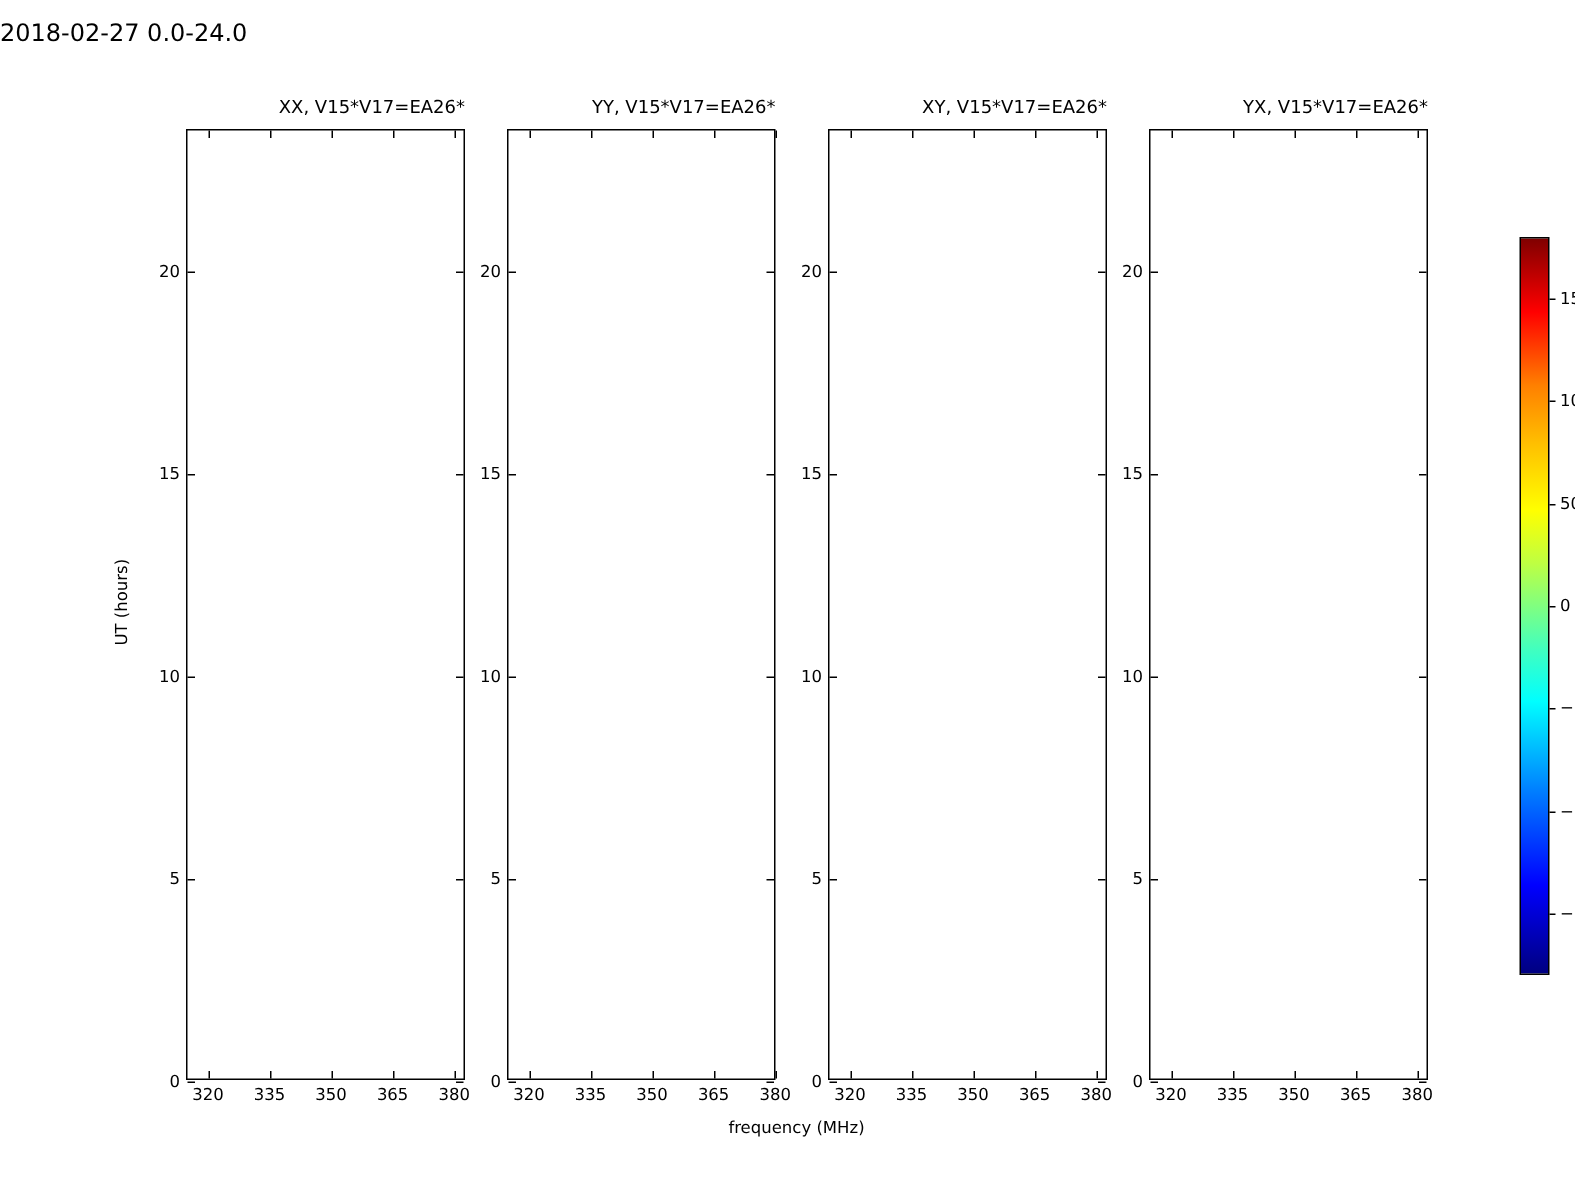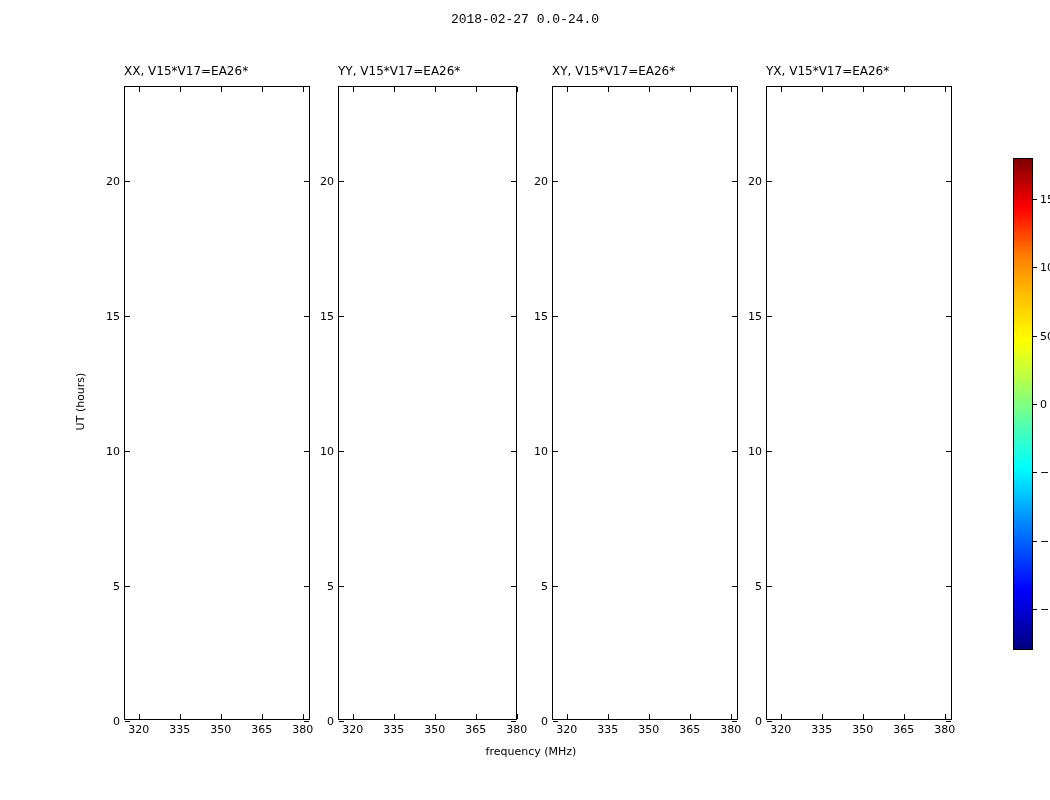--- a/index.html
+++ b/index.html
@@ -13,24 +13,22 @@
     position: relative;
     font-family: "DejaVu Sans", sans-serif;
     color: #000000;
     overflow: hidden;
   }
   .suptitle {
     position: absolute;
     top: 12px;
     left: 0;
     width: 1050px;
-    text-align: center;
-    font-size: 13px;
+    font-size: 16px;
     color: #000;
-    font-family: Liberation Mono, monospace;
   }
   .panel {
     position: absolute;
     top: 86px;
     height: 634px;
   }
   .panel .axes-box {
     position: absolute;
     left: 0;
     top: 0;
@@ -38,21 +36,21 @@
     height: 100%;
     border: 1px solid #000000;
     background: #ffffff;
     box-sizing: border-box;
   }
   .panel .panel-title {
     position: absolute;
     top: -22px;
     left: 0;
     width: 100%;
-    text-align: left;
+    text-align: right;
     font-size: 12px;
     white-space: nowrap;
   }
   
   .ytick {
     position: absolute;
     left: 0;
     width: 5px;
     height: 1px;
     background: #000;

